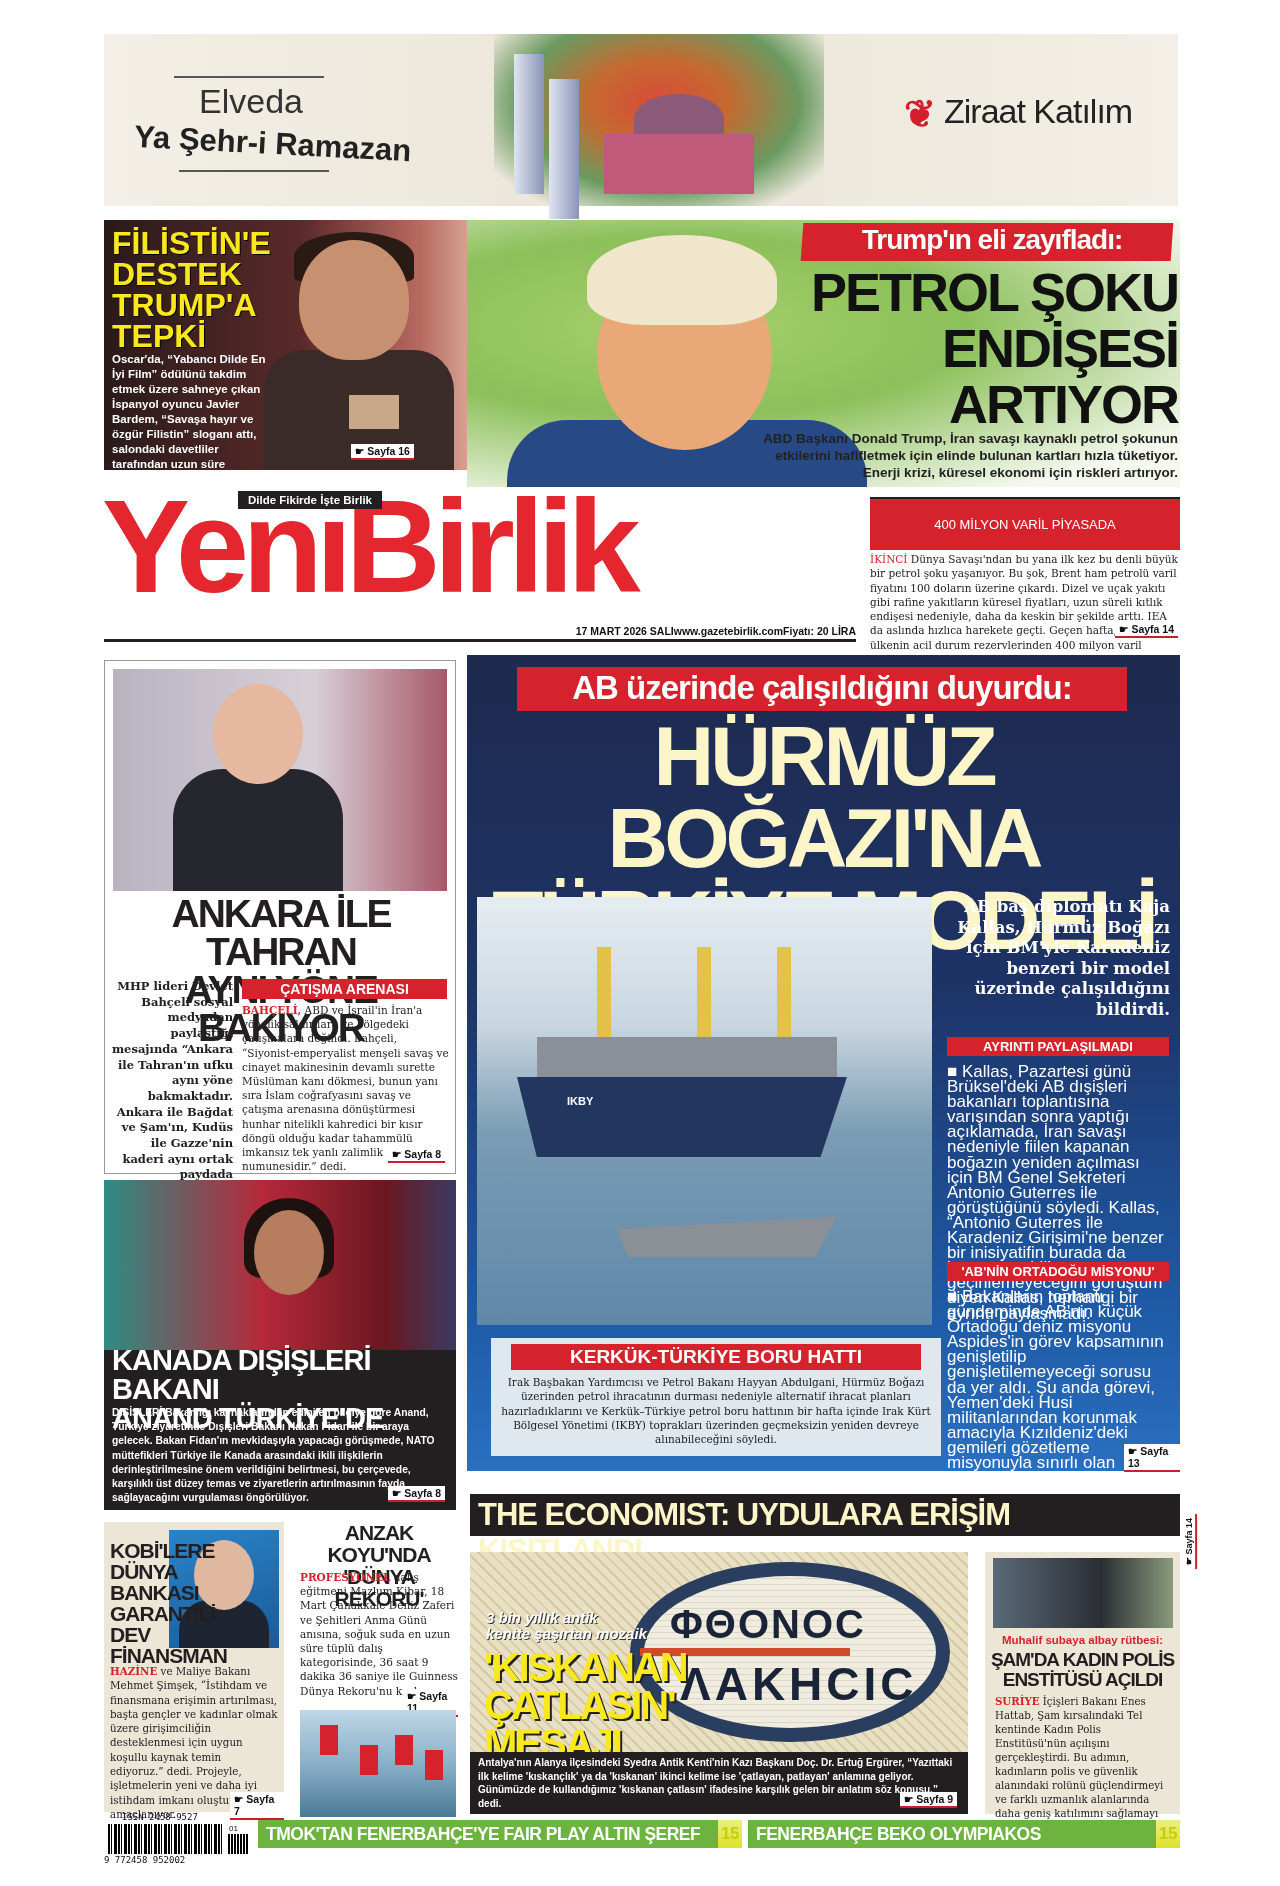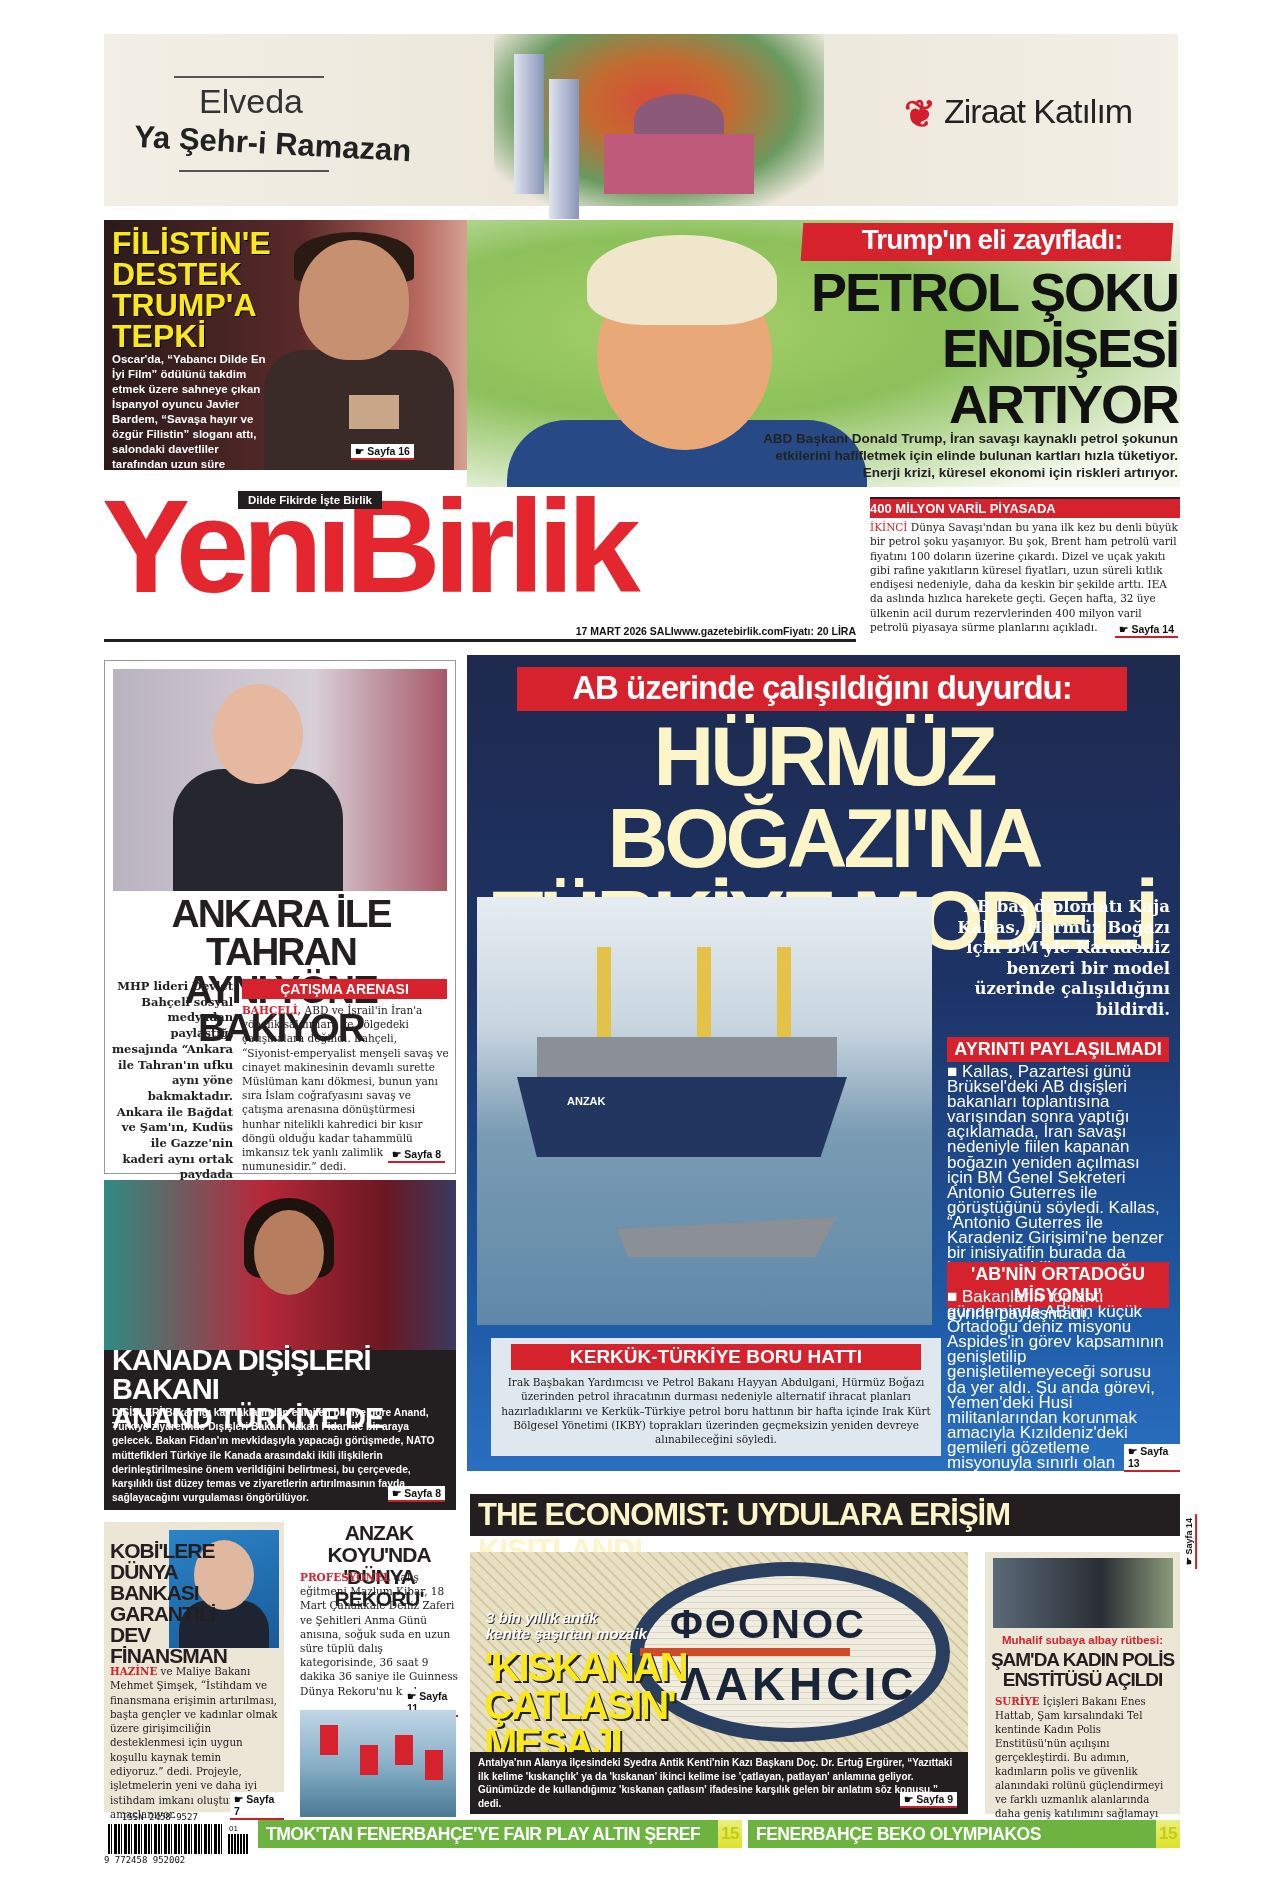--- a/index.html
+++ b/index.html
@@ -38,21 +38,21 @@
 #trump h1{position:absolute;right:2px;top:44px;text-align:right;font-size:54px;line-height:56px;font-weight:900;color:#111;letter-spacing:-2px}
 #trump .lead{position:absolute;right:2px;top:210px;width:430px;text-align:right;font-size:13.5px;line-height:17px;font-weight:bold;color:#222}
 
 #mast{left:104px;top:485px;width:752px;height:150px}
 #mast .logo{position:absolute;left:-2px;top:-8px;font-size:132px;font-weight:900;color:#e4262f;letter-spacing:-7px;line-height:140px}
 #mast .slogan{position:absolute;left:134px;top:6px;background:#231f20;color:#fff;font-size:11.5px;font-weight:bold;padding:3px 10px}
 #mast .meta{position:absolute;left:0;top:140px;width:752px;font-size:10.5px;font-weight:bold;display:flex;justify-content:flex-end}
 #mast .rule{position:absolute;left:0;top:154px;width:752px;height:3px;background:#231f20}
 
 #varil{left:870px;top:497px;width:310px;height:146px}
-#varil .hdr{background:#d6222c;color:#fff;text-align:left;font-weight:bold;font-size:13px;padding:2px 0;border-top:2px solid #231f20}
+#varil .hdr{background:#d6222c;color:#fff;text-align:center;font-weight:normal;font-size:13px;padding:18px 0;border-top:2px solid #231f20}
 #varil p{font-size:10.5px;line-height:14.3px;color:#222;margin-top:2px}
 #varil .red{color:#d6222c}
 #varil .sayfa{position:absolute;right:2px;top:125px}
 
 #bahceli{left:104px;top:660px;width:352px;height:514px;border:1px solid #999}
 #bahceli .photo{position:absolute;left:8px;top:8px;width:334px;height:222px;background:linear-gradient(90deg,#b9b3c0,#d8d0d8 60%,#a85868)}
 #bahceli .face2{position:absolute;left:100px;top:15px;width:90px;height:100px;border-radius:50%;background:#e6b8a0}
 #bahceli .suit2{position:absolute;left:60px;top:100px;width:170px;height:122px;background:#26262e;border-radius:50px 50px 0 0}
 #bahceli h2{position:absolute;left:4px;top:234px;width:344px;text-align:center;font-size:39px;line-height:38px;font-weight:900;letter-spacing:-2px;color:#231f20}
 #bahceli .lead{position:absolute;left:6px;top:318px;width:122px;text-align:right;font-size:11.5px;line-height:15.7px;font-weight:bold;color:#222}
@@ -64,21 +64,21 @@
 #hormuz{left:467px;top:655px;width:713px;height:816px;background:linear-gradient(180deg,#1e2a4e 0%,#1d3366 40%,#1e5aa6 80%,#2a70c0 100%)}
 #hormuz .kicker{position:absolute;left:50px;top:12px;width:610px;height:44px;background:#d6222c}
 #hormuz .kickerTxt{position:absolute;left:50px;top:14px;width:610px;text-align:center;color:#fff;font-size:33px;font-weight:bold;letter-spacing:-1px}
 #hormuz h1{position:absolute;left:10px;top:60px;width:693px;text-align:center;color:#fbf5c8;font-size:84px;line-height:82px;font-weight:900;letter-spacing:-4px}
 #hormuz .ship{position:absolute;left:10px;top:242px;width:455px;height:428px;background:linear-gradient(180deg,#e6edf2 0%,#c9d6e0 30%,#7a9cb4 55%,#5f88a8 100%)}
 #hormuz .hull{position:absolute;left:40px;top:180px;width:330px;height:80px;background:#223660;clip-path:polygon(0 0,100% 0,92% 100%,6% 100%)}
 #hormuz .deck{position:absolute;left:60px;top:140px;width:300px;height:42px;background:#8a8f98}
 #hormuz .crane{position:absolute;top:50px;width:14px;height:100px;background:#e4c24a}
 #hormuz .boat{position:absolute;left:140px;top:320px;width:220px;height:40px;background:#8a9096;clip-path:polygon(0 30%,100% 0,90% 100%,5% 100%)}
 #hormuz .side{position:absolute;left:478px;top:242px;width:225px;text-align:right;color:#fff;font-size:16.5px;line-height:20.5px;font-weight:900;font-family:"DejaVu Serif",serif}
-#hormuz .h3a,#hormuz .h3b{position:absolute;left:480px;width:222px;background:#d6222c;color:#fff;text-align:center;font-weight:bold;font-size:18px;padding:2px 0}
+#hormuz .h3a,#hormuz .h3b{position:absolute;left:480px;width:222px;background:#d6222c;color:#fff;text-align:center;font-weight:bold;font-size:13px;padding:2px 0}
 #hormuz .h3a{top:382px}
 #hormuz .h3b{top:607px}
 #hormuz .b1,#hormuz .b2{position:absolute;left:480px;width:222px;color:#fff;font-size:17px;line-height:15.1px;font-weight:normal}
 #hormuz .b1{top:409px}
 #hormuz .b2{top:634px}
 #hormuz .sayfa13{position:absolute;left:657px;top:789px}
 #hormuz .kerkuk{position:absolute;left:24px;top:683px;width:450px;height:118px;background:#dfe8ef}
 #hormuz .kh{position:absolute;left:20px;top:6px;width:410px;background:#d6222c;color:#fff;text-align:center;font-weight:900;font-size:19px;padding:2px 0}
 #hormuz .kb{position:absolute;left:8px;top:37px;width:434px;text-align:center;font-size:10.5px;line-height:14.3px;color:#222}
 
@@ -222,21 +222,21 @@
   <h1 class="cond">
     <div>HÜRMÜZ BOĞAZI'NA</div>
     <div>TÜRKİYE MODELİ</div>
   </h1>
   <div class="ship">
     <div class="crane" style="left:120px"></div>
     <div class="crane" style="left:220px"></div>
     <div class="crane" style="left:300px"></div>
     <div class="deck"></div>
     <div class="hull">
-      <span style="position:absolute;left:50px;top:18px;color:#fff;font-size:11px;font-weight:bold">ANZAK</span>
+      <span style="position:absolute;left:50px;top:18px;color:#fff;font-size:11px;font-weight:bold">IKBY</span>
     </div>
     <div class="boat"></div>
   </div>
   <div class="side">AB baş diplomatı Kaja Kallas, Hürmüz Boğazı için BM'yle Karadeniz benzeri bir model üzerinde çalışıldığını bildirdi.</div>
   <div class="h3a cond">AYRINTI PAYLAŞILMADI</div>
   <div class="b1">■ Kallas, Pazartesi günü Brüksel'deki AB dışişleri bakanları toplantısına varışından sonra yaptığı açıklamada, İran savaşı nedeniyle fiilen kapanan boğazın yeniden açılması için BM Genel Sekreteri Antonio Guterres ile görüştüğünü söyledi. Kallas, “Antonio Guterres ile Karadeniz Girişimi'ne benzer bir inisiyatifin burada da hayata geçirilip geçirilemeyeceğini görüştüm” diyen Kallas, herhangi bir ayrıntı paylaşmadı.</div>
   <div class="h3b cond">'AB'NİN ORTADOĞU MİSYONU'</div>
   <div class="b2">■ Bakanların toplantı gündeminde AB'nin küçük Ortadoğu deniz misyonu Aspides'in görev kapsamının genişletilip genişletilemeyeceği sorusu da yer aldı. Şu anda görevi, Yemen'deki Husi militanlarından korunmak amacıyla Kızıldeniz'deki gemileri gözetleme misyonuyla sınırlı olan Aspides'in Hürmüz Boğazı'nda da görev üstlenip üstlenemeyeceği tartışmaya açıldı.</div>
   <span class="sayfa sayfa13">☛ Sayfa 13</span>
   <div class="kerkuk">

